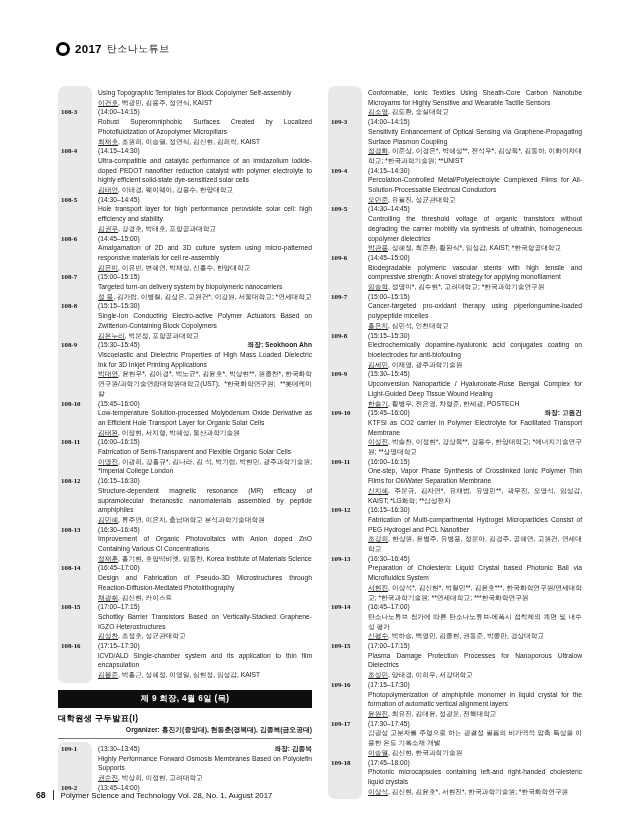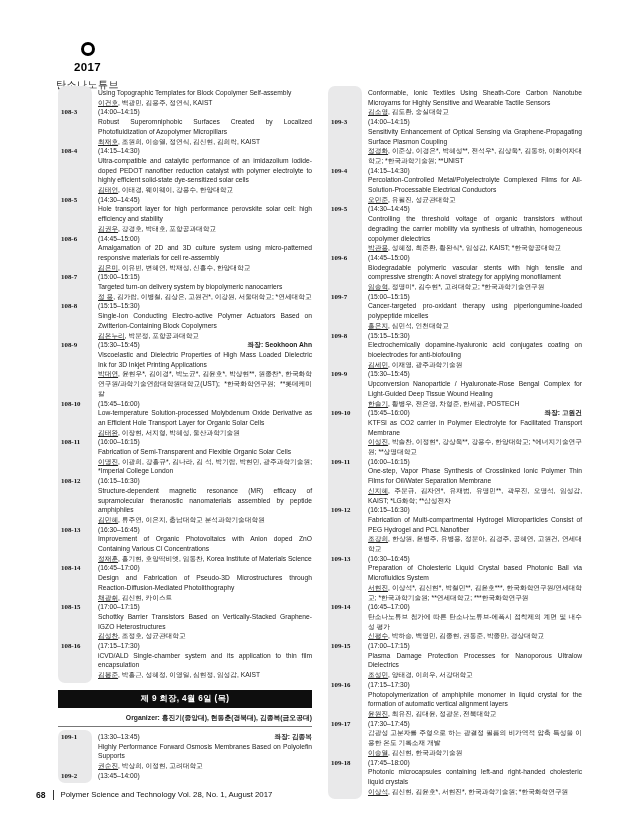--- a/index.html
+++ b/index.html
@@ -1,20 +1,20 @@
 <!DOCTYPE html>
 <html><head>
 <meta charset="utf-8">
 <style>
   html,body { margin:0; padding:0; background:#f2f2f2; }
   body { width:622px; height:830px; font-family:"Liberation Sans", sans-serif; color:#1b1b1b; }
   .page { position:relative; width:622px; height:830px; background:#ffffff; overflow:hidden; }
 
   
-  .header { position:absolute; top:42px; left:56px; display:flex; align-items:center; gap:5px;flex-direction:column; }
+  .header { position:absolute; top:42px; left:56px; display:flex; align-items:center; gap:5px; }
   .ring { width:8px; height:8px; border:3px solid #000; border-radius:50%; display:inline-block; }
   .hyear { font-weight:bold; font-size:11.5px; letter-spacing:.3px; color:#000; }
   .htitle { font-size:10px; color:#222; letter-spacing:.5px; }
 
   
   .columns { position:absolute; top:86px; left:58px; width:524px; display:flex; gap:16px; }
   .col { flex:1; min-width:0; }
 
   .group { position:relative; padding:2px 0 3px; }
   .group::before { content:""; position:absolute; left:0; top:0; bottom:0; width:34px;
@@ -31,21 +31,21 @@
   .authors { text-align:justify; color:#222; }
   .first { text-decoration:underline; text-underline-offset:1px; }
 
   .banner { background:#0e0e0e; color:#fff; font-weight:bold; font-size:8.2px;
             text-align:center; padding:3.5px 0 4px; margin:7px 0 5px; letter-spacing:.4px; }
   .section-title { font-weight:bold; font-size:8.2px; margin:2px 0 1px; letter-spacing:.4px; color:#000; }
   .organizer { font-weight:bold; font-size:6.8px; text-align:right;
                padding-bottom:2.5px; border-bottom:1px solid #777; margin-bottom:3px; }
 
   
-  .footer { position:absolute; left:36px; bottom:30px; display:flex; align-items:flex-start; font-size:7.8px; color:#111; }
+  .footer { position:absolute; left:36px; bottom:30px; display:flex; align-items:flex-end; font-size:7.8px; color:#111; }
   .pageno { font-weight:bold; font-size:8.6px; padding-right:7px; }
   .fsep { border-left:1px solid #333; align-self:stretch; margin-right:7px; }
 </style>
 </head>
 <body>
 
 <div class="page">
 
   <div class="header">
     <span class="ring"></span>
@@ -199,20 +199,21 @@
             <div class="ebody">
               <div class="timeline">
                 <span class="time">(17:15–17:30)</span>
               </div>
               <div class="etitle">iCVD/ALD Single-chamber system and its application to thin film encapsulation</div>
               <div class="authors"><span class="first">김봉준</span><span>, 박홍근, 성혜정, 이영일, 심현정, 임성갑, KAIST</span></div>
             </div>
           </div>
         </div>
         <div class="banner">제 9 회장, 4월 6일 (목)</div>
+        <div class="section-title">대학원생 구두발표(I)</div>
         <div class="organizer">Organizer: 홍진기(중앙대), 현동춘(경북대), 김종복(금오공대)</div>
         <div class="group">
           <div class="entry">
             <div class="code">109-1</div>
             <div class="ebody">
               <div class="timeline">
                 <span class="time">(13:30–13:45)</span>
                 <span class="chair">좌장: 김종복</span>
               </div>
               <div class="etitle">Highly Performance Forward Osmosis Membranes Based on Polyolefin Supports</div>

